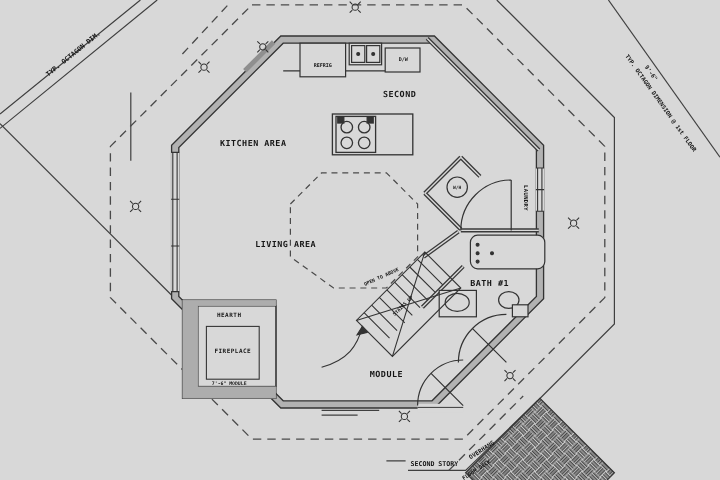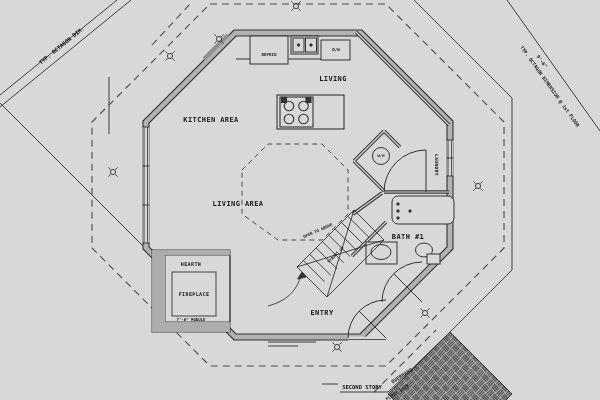--- a/index.html
+++ b/index.html
@@ -136,24 +136,24 @@
     <use href="#mk" x="296" y="6"></use>
         <use href="#mk" x="219" y="39"></use>
         <use href="#mk" x="170" y="56"></use>
     <use href="#mk" x="113" y="172"></use>
         <use href="#mk" x="478" y="186"></use>
         <use href="#mk" x="425" y="313"></use>
     <use href="#mk" x="337" y="347"></use>
   </g>
 </svg>
 
-<span class="lbl" style="left:333px;top:79px;font-size:7px">LIVING</span>
+<span class="lbl" style="left:333px;top:79px;font-size:7px">SECOND</span>
 <span class="lbl" style="left:211px;top:120px;font-size:7px">KITCHEN AREA</span>
 <span class="lbl" style="left:238px;top:204px;font-size:7px">LIVING AREA</span>
-<span class="lbl" style="left:322px;top:313px;font-size:7px">ENTRY</span>
+<span class="lbl" style="left:322px;top:313px;font-size:7px">MODULE</span>
 <span class="lbl" style="left:408px;top:237px;font-size:7px">BATH #1</span>
 <span class="lbl" style="left:436px;top:165px;font-size:4.5px;transform:translate(-50%,-50%) rotate(90deg)">LAUNDRY</span>
 <span class="lbl" style="left:191px;top:264px;font-size:5px">HEARTH</span>
 <span class="lbl" style="left:194px;top:294px;font-size:5px">FIREPLACE</span>
 
 <span class="lbl" style="left:269px;top:55px;font-size:4.2px;letter-spacing:0">REFRIG</span>
 <span class="lbl" style="left:336px;top:50px;font-size:4.2px;letter-spacing:0">D/W</span>
 <span class="lbl" style="left:381px;top:156px;font-size:3.8px;letter-spacing:0">W/H</span>
 
 <span class="lbl" style="left:318px;top:231px;font-size:4px;letter-spacing:0;transform:translate(-50%,-50%) rotate(-24deg)">OPEN TO ABOVE</span>

